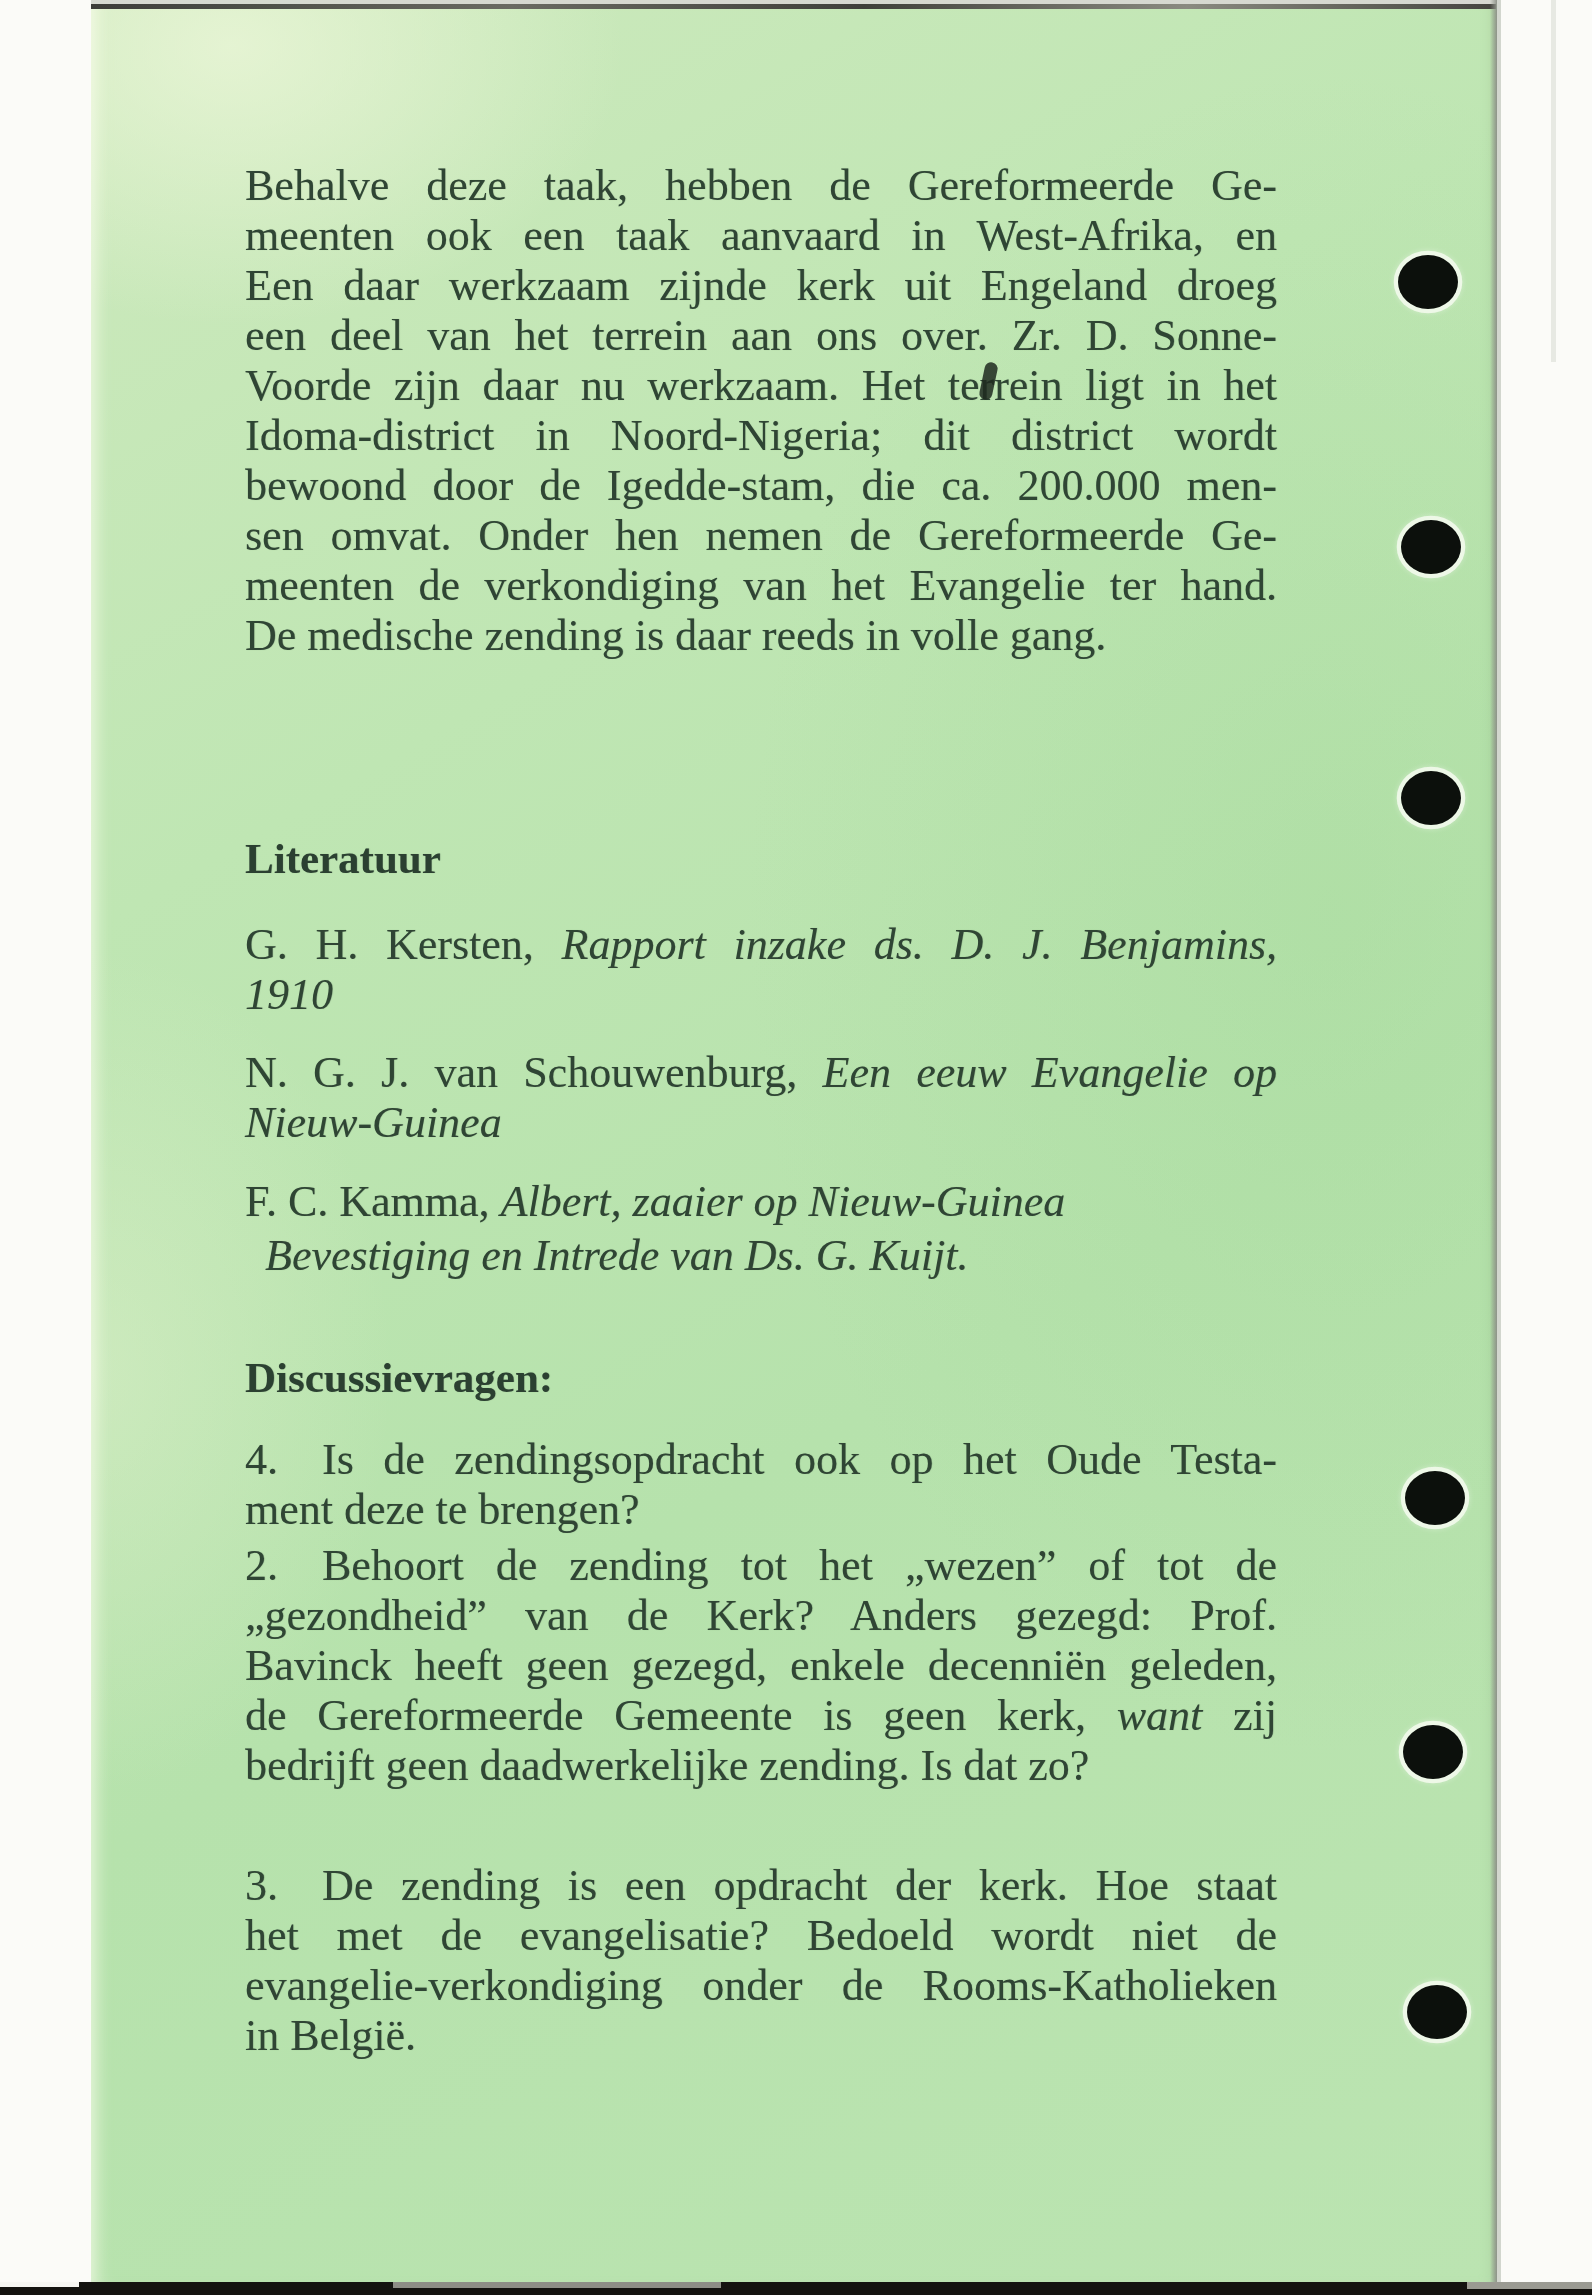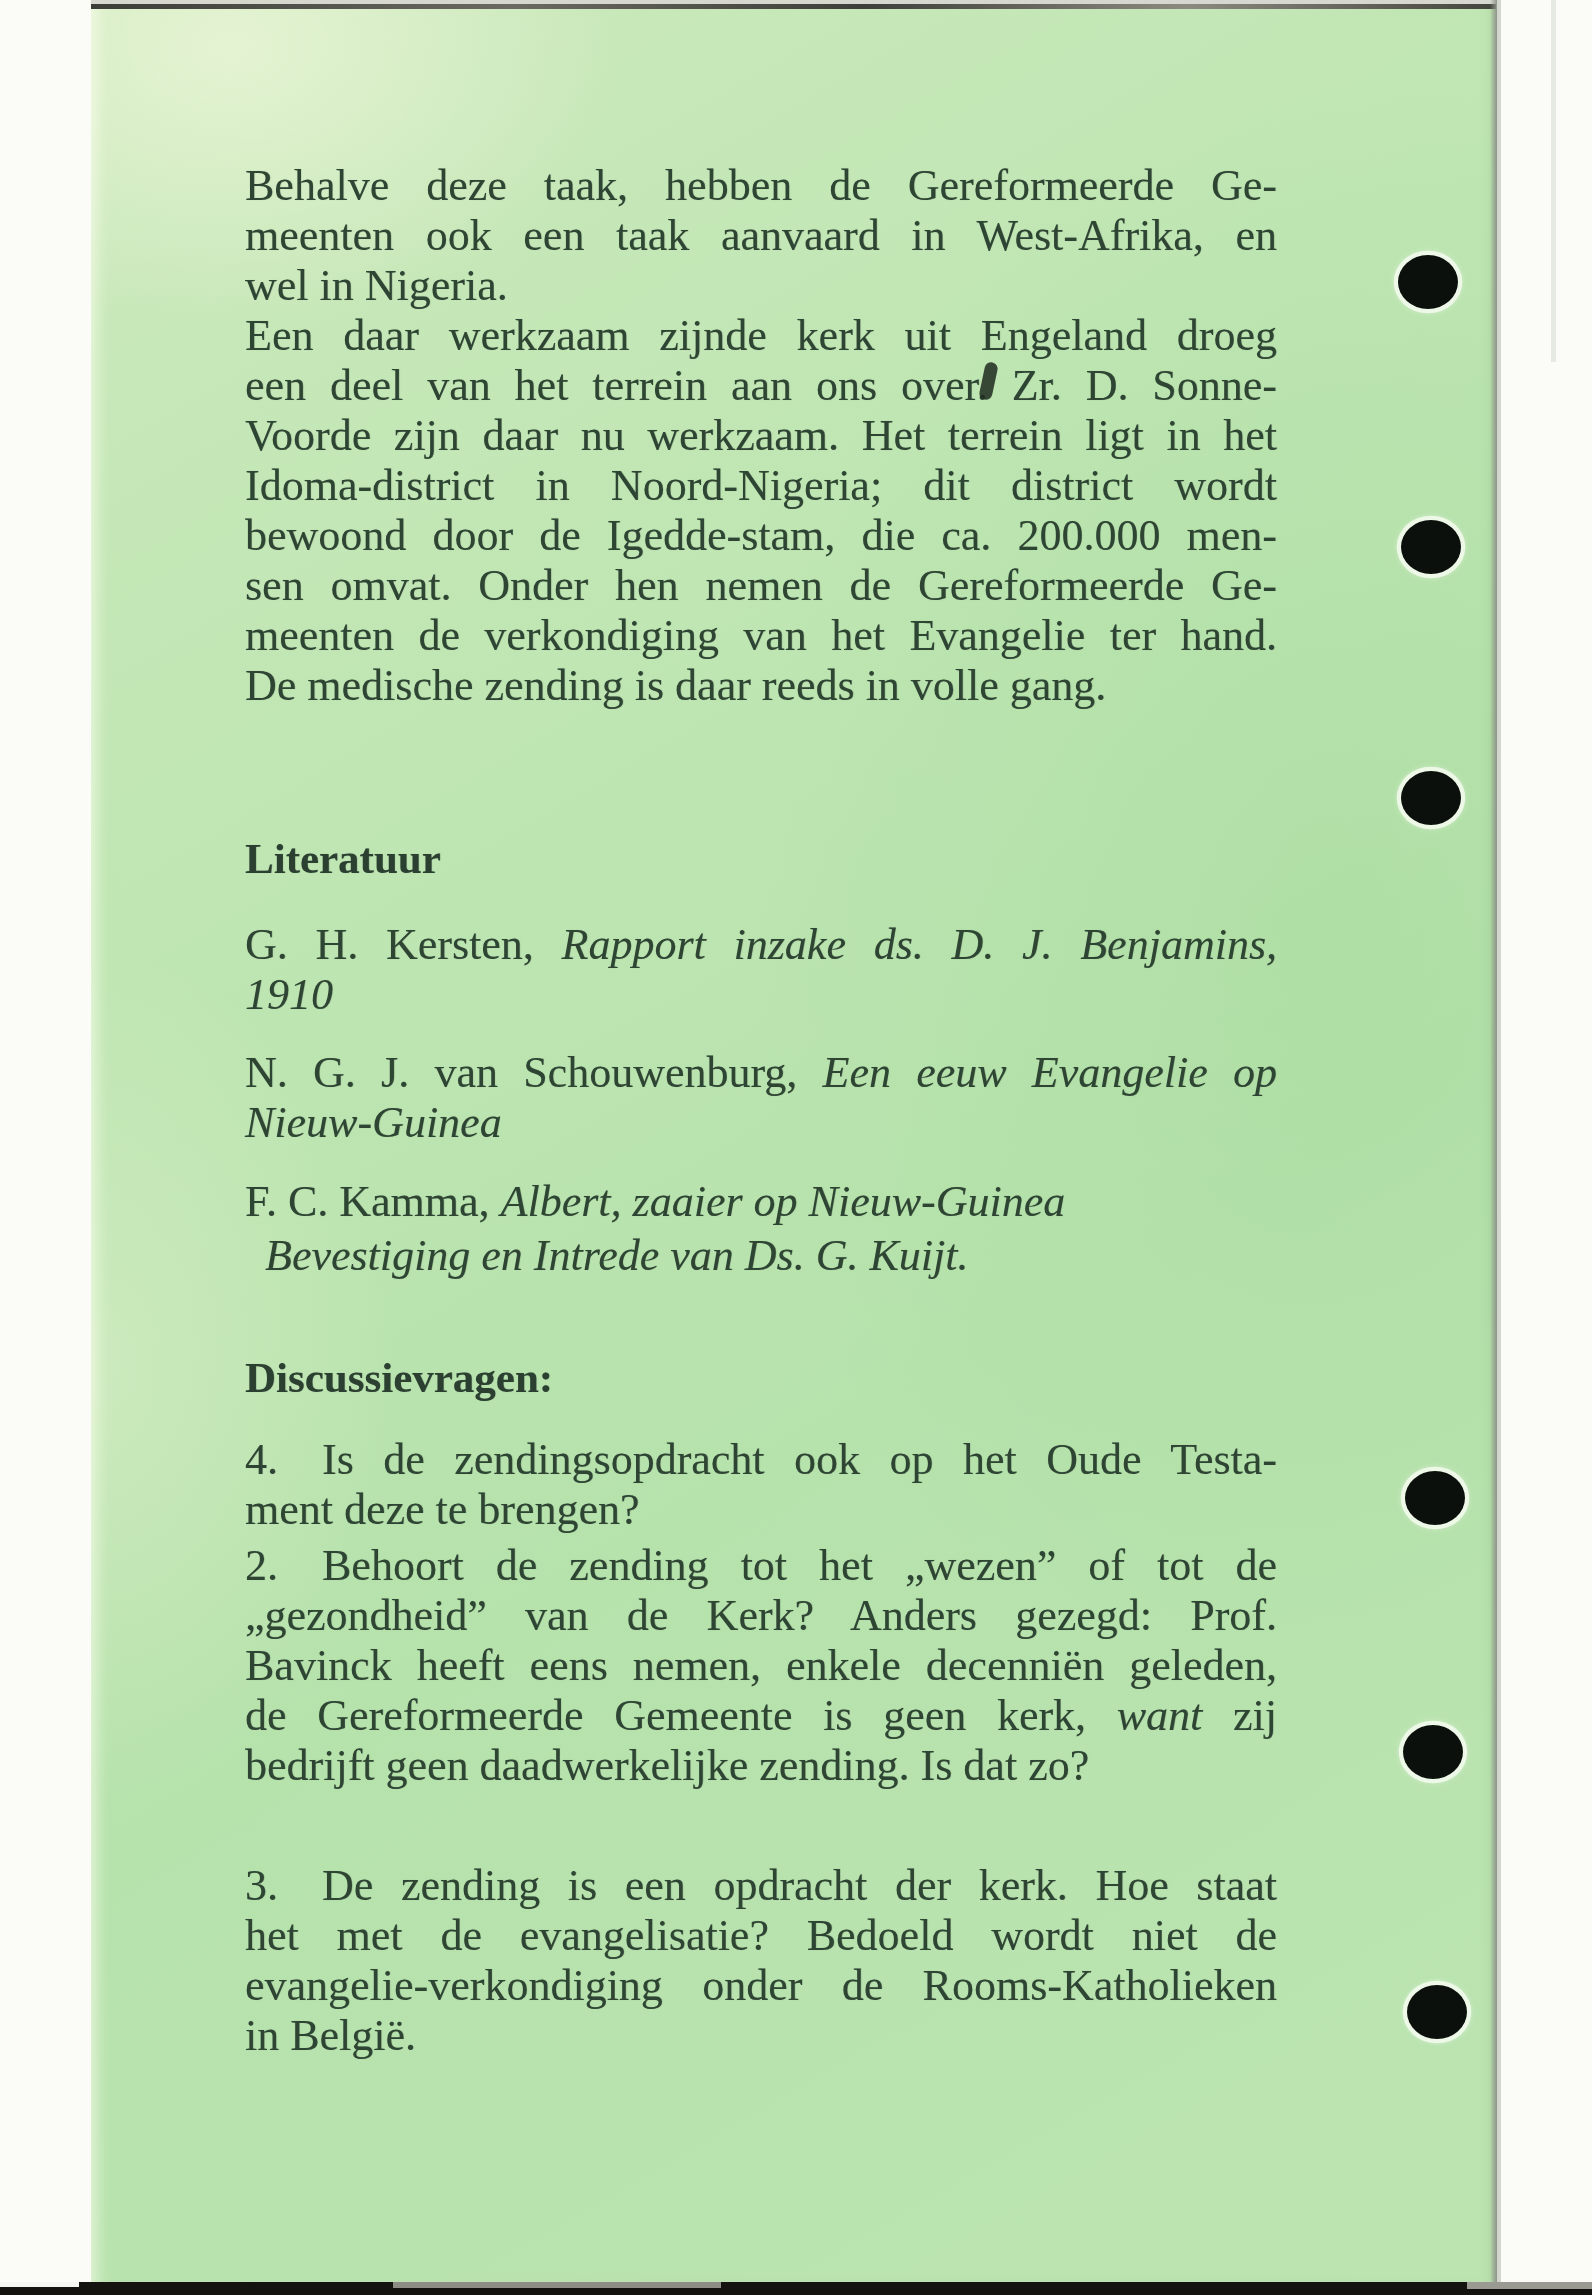--- a/index.html
+++ b/index.html
@@ -68,21 +68,20 @@
   #blk-q3{top:1861px;}
 </style>
 </head>
 <body>
 
 <div class="page">
   <div class="textcol">
       <div id="blk-para1" class="block">
         <div class="line just"><span>Behalve deze taak, hebben de Gereformeerde Ge-</span></div>
         <div class="line just"><span>meenten ook een taak aanvaard in West-Afrika, en</span></div>
-        <div class="line left"><span>wel in Nigeria.</span></div>
         <div class="line just"><span>Een daar werkzaam zijnde kerk uit Engeland droeg</span></div>
         <div class="line just"><span>een deel van het terrein aan ons over. Zr. D. Sonne-</span></div>
         <div class="line just"><span>Voorde zijn daar nu werkzaam. Het terrein ligt in het</span></div>
         <div class="line just"><span>Idoma-district in Noord-Nigeria; dit district wordt</span></div>
         <div class="line just"><span>bewoond door de Igedde-stam, die ca. 200.000 men-</span></div>
         <div class="line just"><span>sen omvat. Onder hen nemen de Gereformeerde Ge-</span></div>
         <div class="line just"><span>meenten de verkondiging van het Evangelie ter hand.</span></div>
         <div class="line left"><span>De medische zending is daar reeds in volle gang.</span></div>
       </div>
       <div id="blk-lit-heading" class="block heading">Literatuur</div>
@@ -101,21 +100,21 @@
         <div class="line left"><span class="it">Bevestiging en Intrede van Ds. G. Kuijt.</span></div>
       </div>
       <div id="blk-disc-heading" class="block heading">Discussievragen:</div>
       <div id="blk-q1" class="block">
         <div class="line just"><span>4. Is de zendingsopdracht ook op het Oude Testa-</span></div>
         <div class="line left"><span>ment deze te brengen?</span></div>
       </div>
       <div id="blk-q2" class="block">
         <div class="line just"><span>2. Behoort de zending tot het „wezen” of tot de</span></div>
         <div class="line just"><span>„gezondheid” van de Kerk? Anders gezegd: Prof.</span></div>
-        <div class="line just"><span>Bavinck heeft eens nemen, enkele decenniën geleden,</span></div>
+        <div class="line just"><span>Bavinck heeft geen gezegd, enkele decenniën geleden,</span></div>
         <div class="line just"><span>de Gereformeerde Gemeente is geen kerk, </span><span class="it">want</span><span> zij</span></div>
         <div class="line left"><span>bedrijft geen daadwerkelijke zending. Is dat zo?</span></div>
       </div>
       <div id="blk-q3" class="block">
         <div class="line just"><span>3. De zending is een opdracht der kerk. Hoe staat</span></div>
         <div class="line just"><span>het met de evangelisatie? Bedoeld wordt niet de</span></div>
         <div class="line just"><span>evangelie-verkondiging onder de Rooms-Katholieken</span></div>
         <div class="line left"><span>in België.</span></div>
       </div>
     </div>

